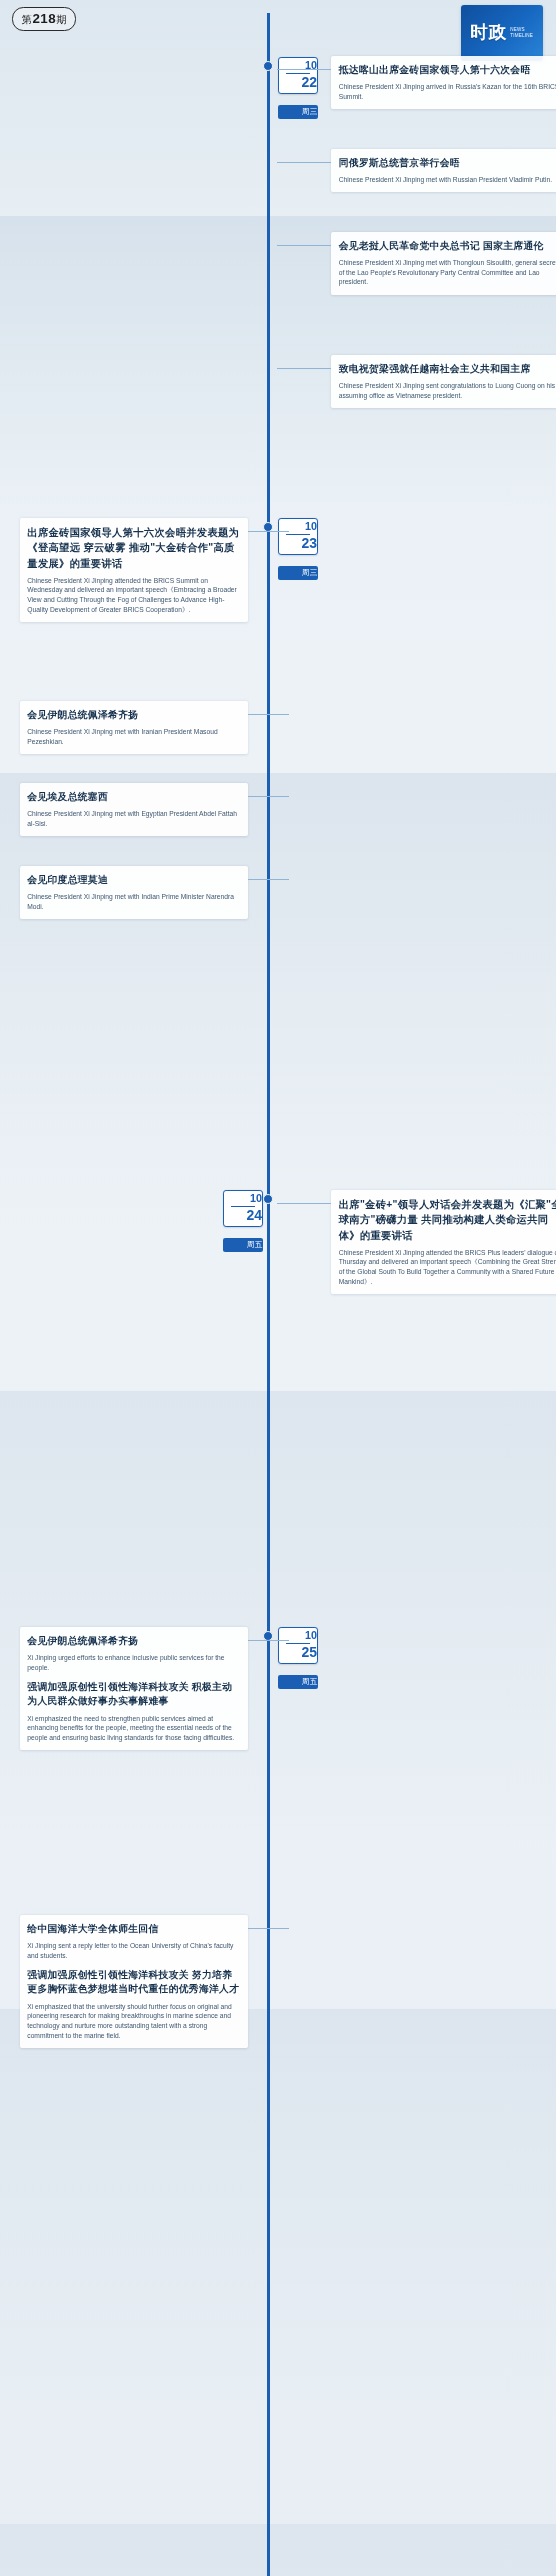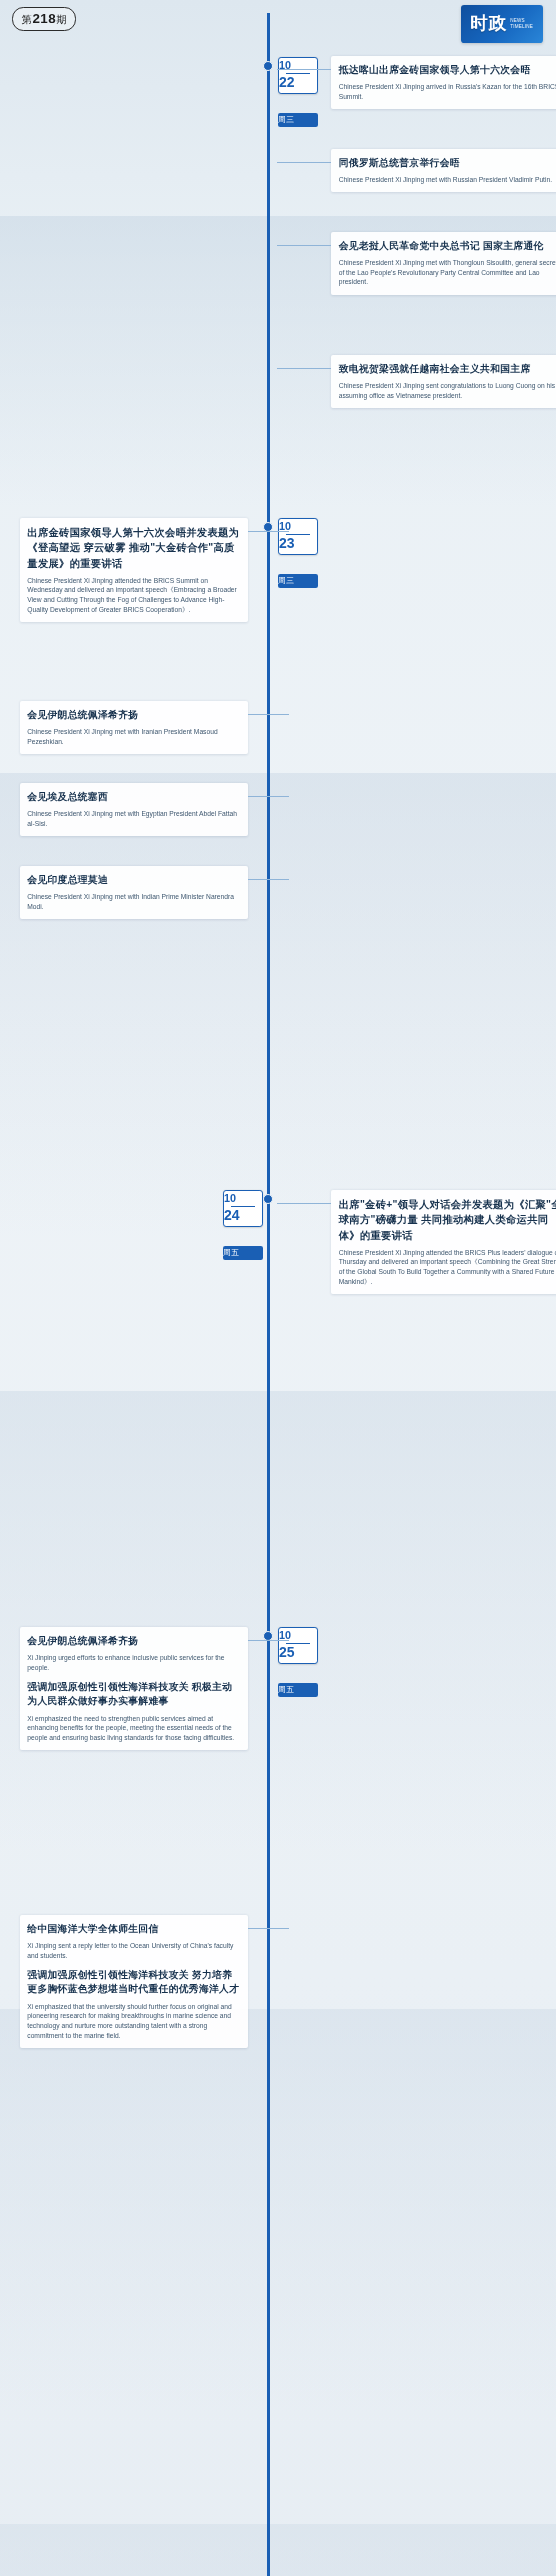--- a/index.html
+++ b/index.html
@@ -40,21 +40,21 @@
     background: rgba(255,255,255,0.35);
   }
   .issue-badge .num {
     font-size: 13.4px;
     font-weight: bold;
     vertical-align: -0.5px;
   }
   .logo {
     position: absolute;
     right: 13.4px; top: 5.2px;
-    width: 82px; height: 38px;
+    width: 82px; height: 56px;
     background: linear-gradient(135deg, #0f4f9e 0%, #1667c0 55%, #2a86d8 100%);
     border-radius: 3.1px;
     box-shadow: 0 1px 3.1px rgba(0,0,0,0.18);
     color: #fff;
     display: flex;
     align-items: center;
     justify-content: center;
     gap: 3.1px;
   }
   .logo .cn {
@@ -87,21 +87,21 @@
     width: 10.3px; height: 10.3px;
     border-radius: 50%;
     background: #1a5fb4;
     border: 1.5px solid #eef3f7;
   }
 
   
   .date-chip {
     position: absolute;
     width: 40px;
-    text-align: left;
+    text-align: right;
     font-family: "Liberation Sans", sans-serif;
   }
   .date-chip .dm {
     background: #ffffff;
     border: 1px solid #1a5fb4;
     border-radius: 3.1px;
     color: #1a5fb4;
     font-weight: bold;
     line-height: 1.05;
     padding: 2.1px 0 3.1px 0;
@@ -109,21 +109,21 @@
   }
   .date-chip .m { font-size: 10.8px; display: block; }
   .date-chip .sep {
     display: block;
     width: 24px; height: 1px;
     background: #1a5fb4;
     margin: 1.5px auto;
   }
   .date-chip .d { font-size: 14px; display: block; }
   .date-chip .wd {
-    margin-top: 19px;
+    margin-top: 11px;
     background: #1a5fb4;
     color: #fff;
     font-size: 7.7px;
     border-radius: 2.1px;
     padding: 1.5px 0 2.1px 0;
     letter-spacing: 0.5px;
   }
   .date-left  { left: 223px; }
   .date-right { left: 278px; }
 

